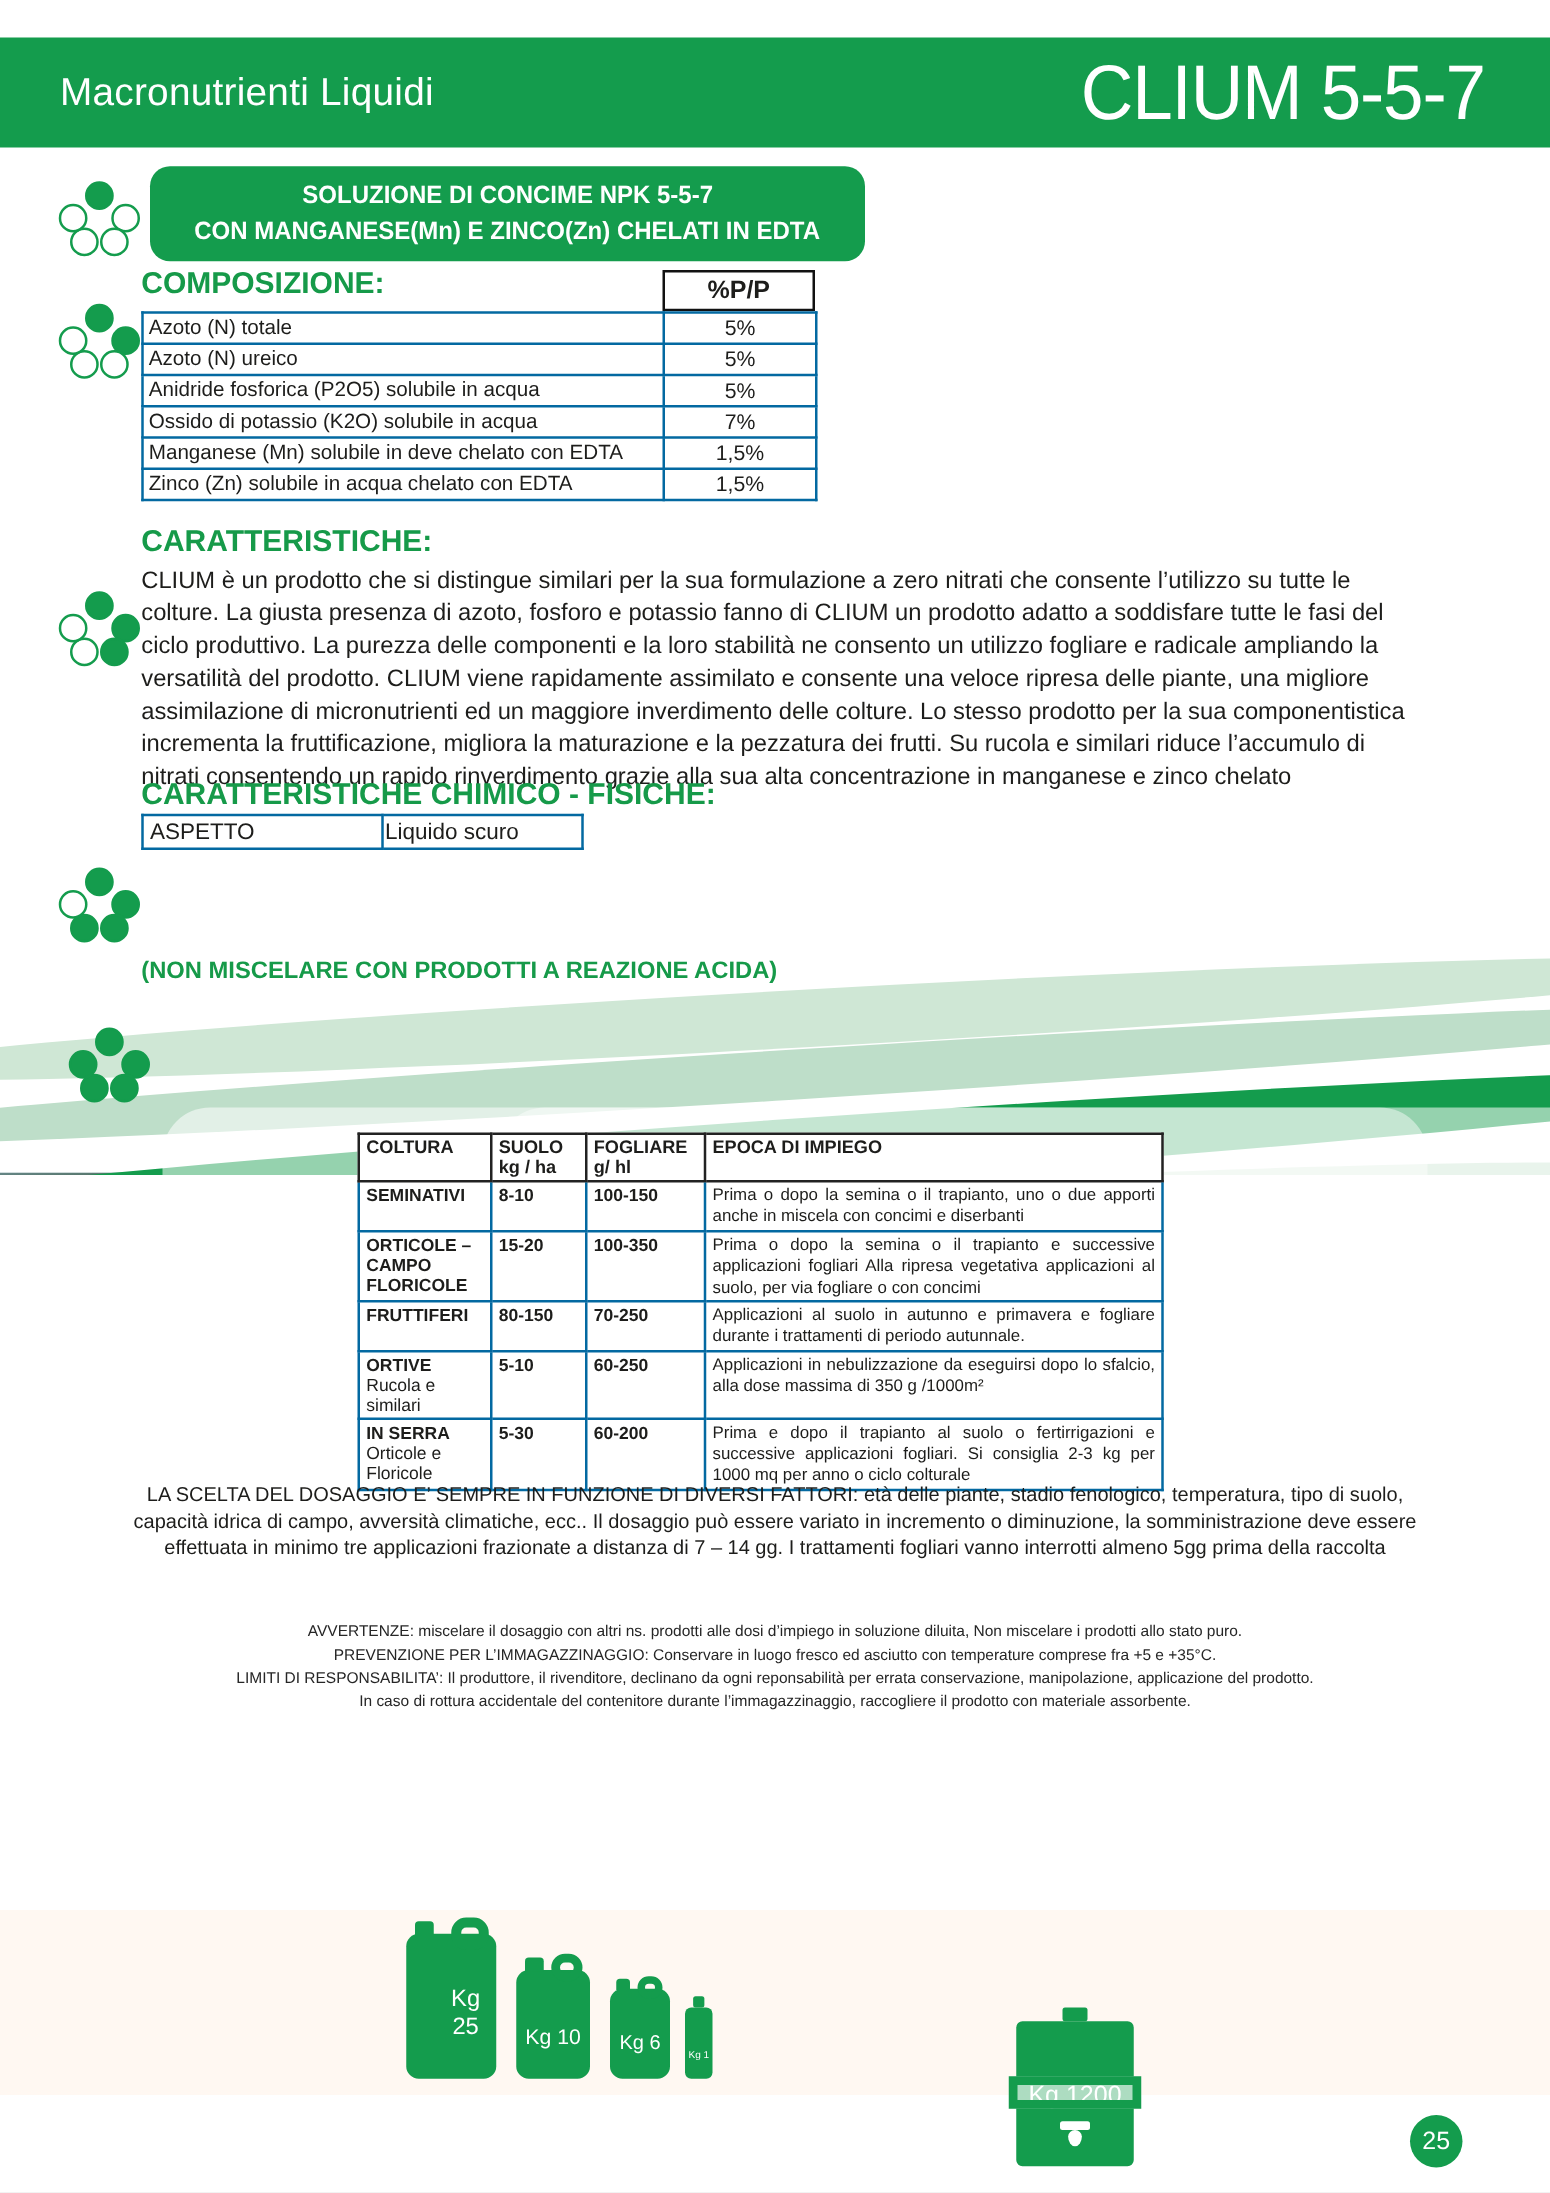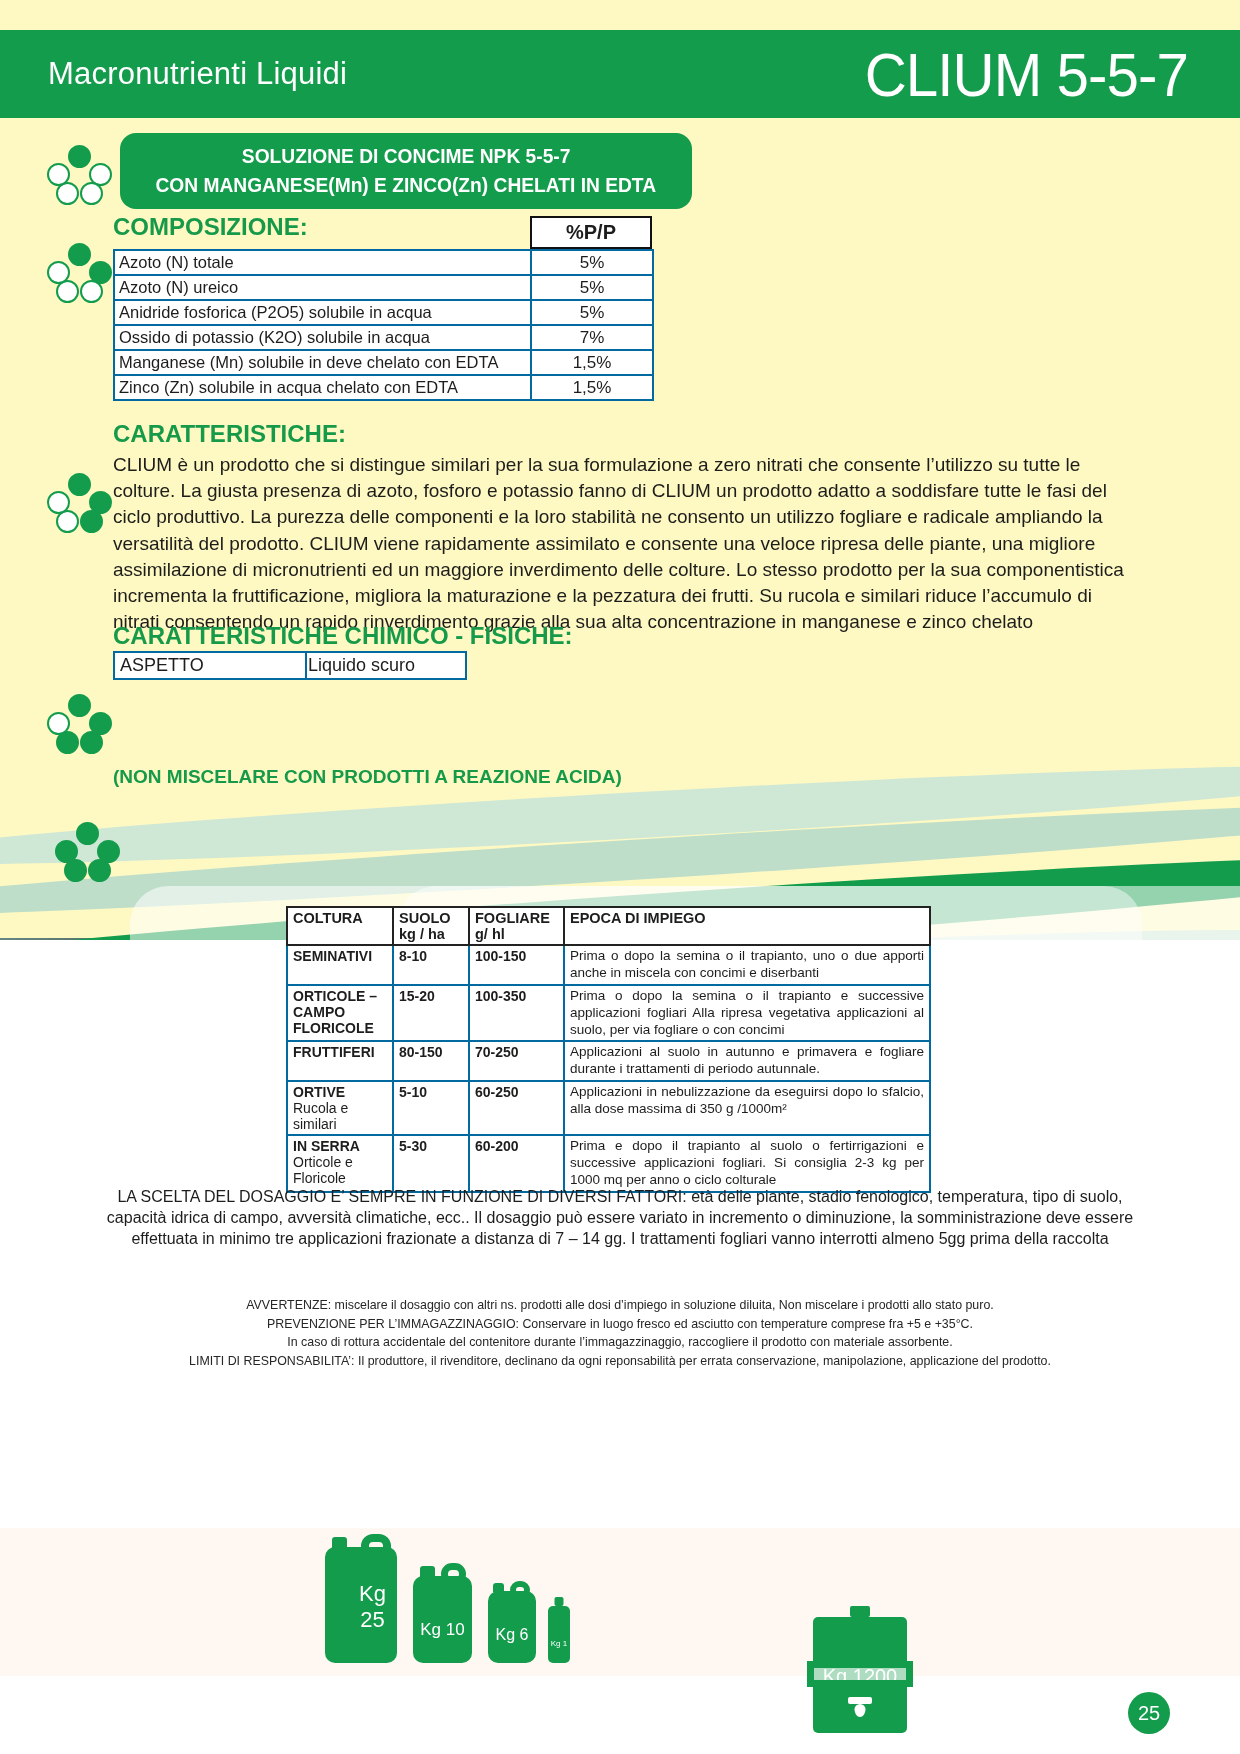--- a/index.html
+++ b/index.html
@@ -1,16 +1,16 @@
 <!DOCTYPE html>
 <html><head>
 <meta charset="utf-8">
 <style>
   html,body{margin:0;padding:0;background:#e8e8e8;}
-  .page{position:relative;width:1240px;height:1754px;margin:0 auto;background:#fef9c3;overflow:hidden;
+  .page{position:relative;width:1240px;height:1754px;margin:0 auto;background:#ffffff;overflow:hidden;
         font-family:"Liberation Sans", sans-serif;color:#1d1d1b;}
 
   
   .swoosh{position:absolute;left:0;top:778px;width:1240px;height:200px;overflow:visible;z-index:3;}
   .lens{position:absolute;border-radius:50%;}
   .lens.l1{left:-140px;top:14px;width:1560px;height:46px;background:#cfe7d5;transform:rotate(-3.2deg);}
   .lens.l2{left:-220px;top:62px;width:1700px;height:40px;background:#bede c9;}
   .lens.l2{background:#bedec9;transform:rotate(-3.6deg);}
   .lens.l3{left:-260px;top:118px;width:1760px;height:52px;background:#149c4d;transform:rotate(-4deg);}
   .lens.l4{left:-180px;top:176px;width:1500px;height:40px;background:#cfe7d5;transform:rotate(-3deg);}
@@ -296,29 +296,29 @@
       <td class="num">60-200</td>
       <td class="epoca">Prima e dopo il trapianto al suolo o fertirrigazioni e successive applicazioni fogliari. Si consiglia 2-3 kg per 1000 mq per anno o ciclo colturale</td>
     </tr>
   </tbody>
     </table>
 
   <div class="note-center">LA SCELTA DEL DOSAGGIO E’ SEMPRE IN FUNZIONE DI DIVERSI FATTORI: età delle piante, stadio fenologico, temperatura, tipo di suolo, capacità idrica di campo, avversità climatiche, ecc.. Il dosaggio può essere variato in incremento o diminuzione, la somministrazione deve essere effettuata in minimo tre applicazioni frazionate a distanza di 7 – 14 gg. I trattamenti fogliari vanno interrotti almeno 5gg prima della raccolta</div>
   <div class="avv">
     <div>AVVERTENZE: miscelare il dosaggio con altri ns. prodotti alle dosi d’impiego in soluzione diluita, Non miscelare i prodotti allo stato puro.</div>
     <div>PREVENZIONE PER L’IMMAGAZZINAGGIO: Conservare in luogo fresco ed asciutto con temperature comprese fra +5 e +35°C.</div>
+    <div>LIMITI DI RESPONSABILITA’: Il produttore, il rivenditore, declinano da ogni reponsabilità per errata conservazione, manipolazione, applicazione del prodotto.</div>
     <div>In caso di rottura accidentale del contenitore durante l’immagazzinaggio, raccogliere il prodotto  con materiale assorbente.</div>
-    <div>LIMITI DI RESPONSABILITA’: Il produttore, il rivenditore, declinano da ogni reponsabilità per errata conservazione, manipolazione, applicazione del prodotto.</div>
   </div>
 
   <div class="kgwrap">
     <div class="can" style="left:325px;top:1547px;width:72px;height:116px;">
       <div class="cap"></div>
       <div class="handle"></div>
-      <div class="lbl" style="font-size:22px;margin-left:23px;">Kg 25</div>
+      <div class="lbl" style="font-size:19px;margin-left:23px;">Kg 25</div>
     </div>
     <div class="can" style="left:413px;top:1576px;width:59px;height:87px;">
       <div class="cap"></div>
       <div class="handle" style="height:22px;border-width:7px;"></div>
       <div class="lbl" style="font-size:17px;">Kg 10</div>
     </div>
     <div class="can" style="left:488px;top:1591px;width:48px;height:72px;">
       <div class="cap" style="width:11px;height:9px;top:-8px;left:5px;"></div>
       <div class="handle" style="height:18px;border-width:6px;top:-10px;"></div>
       <div class="lbl" style="font-size:16px;">Kg 6</div>

